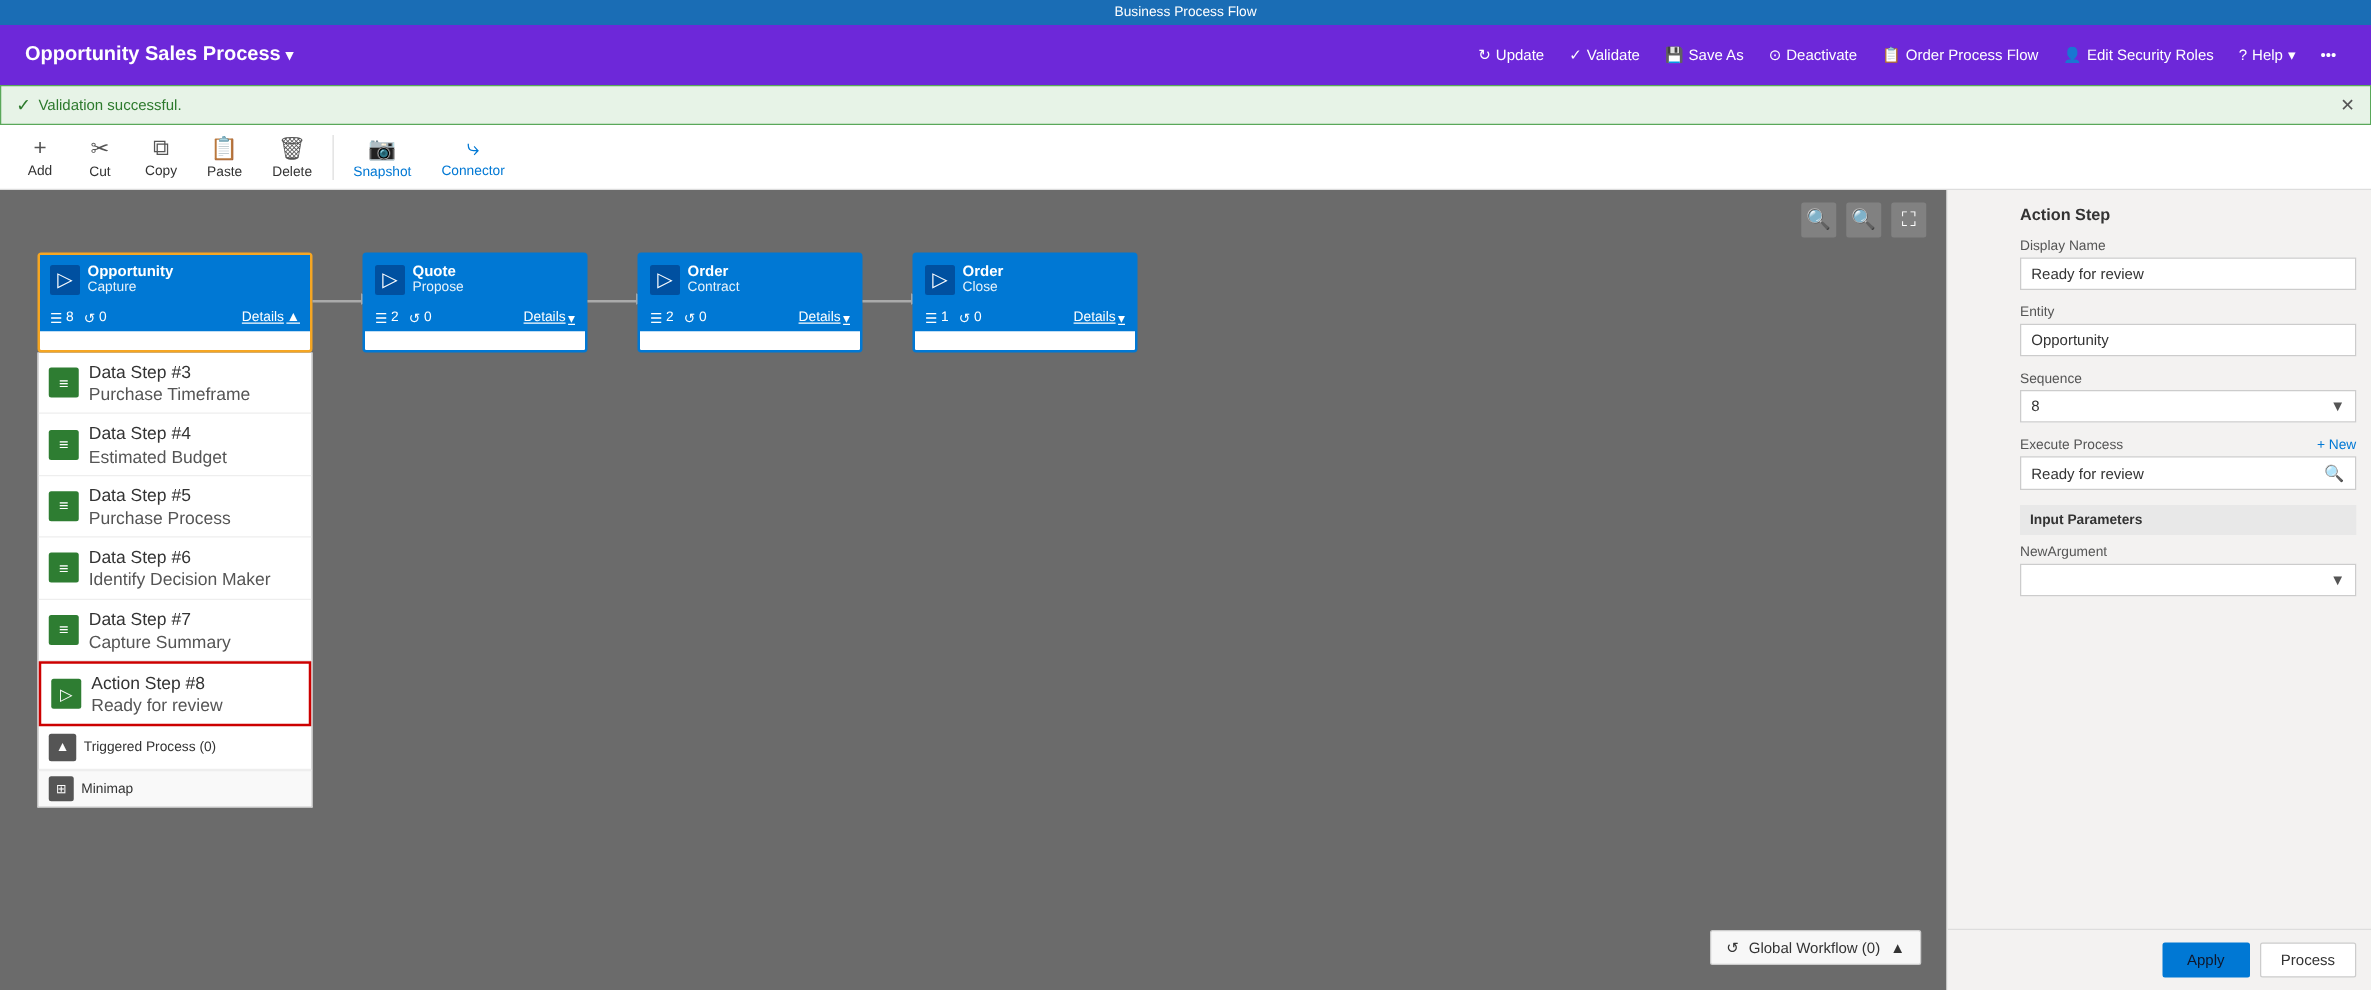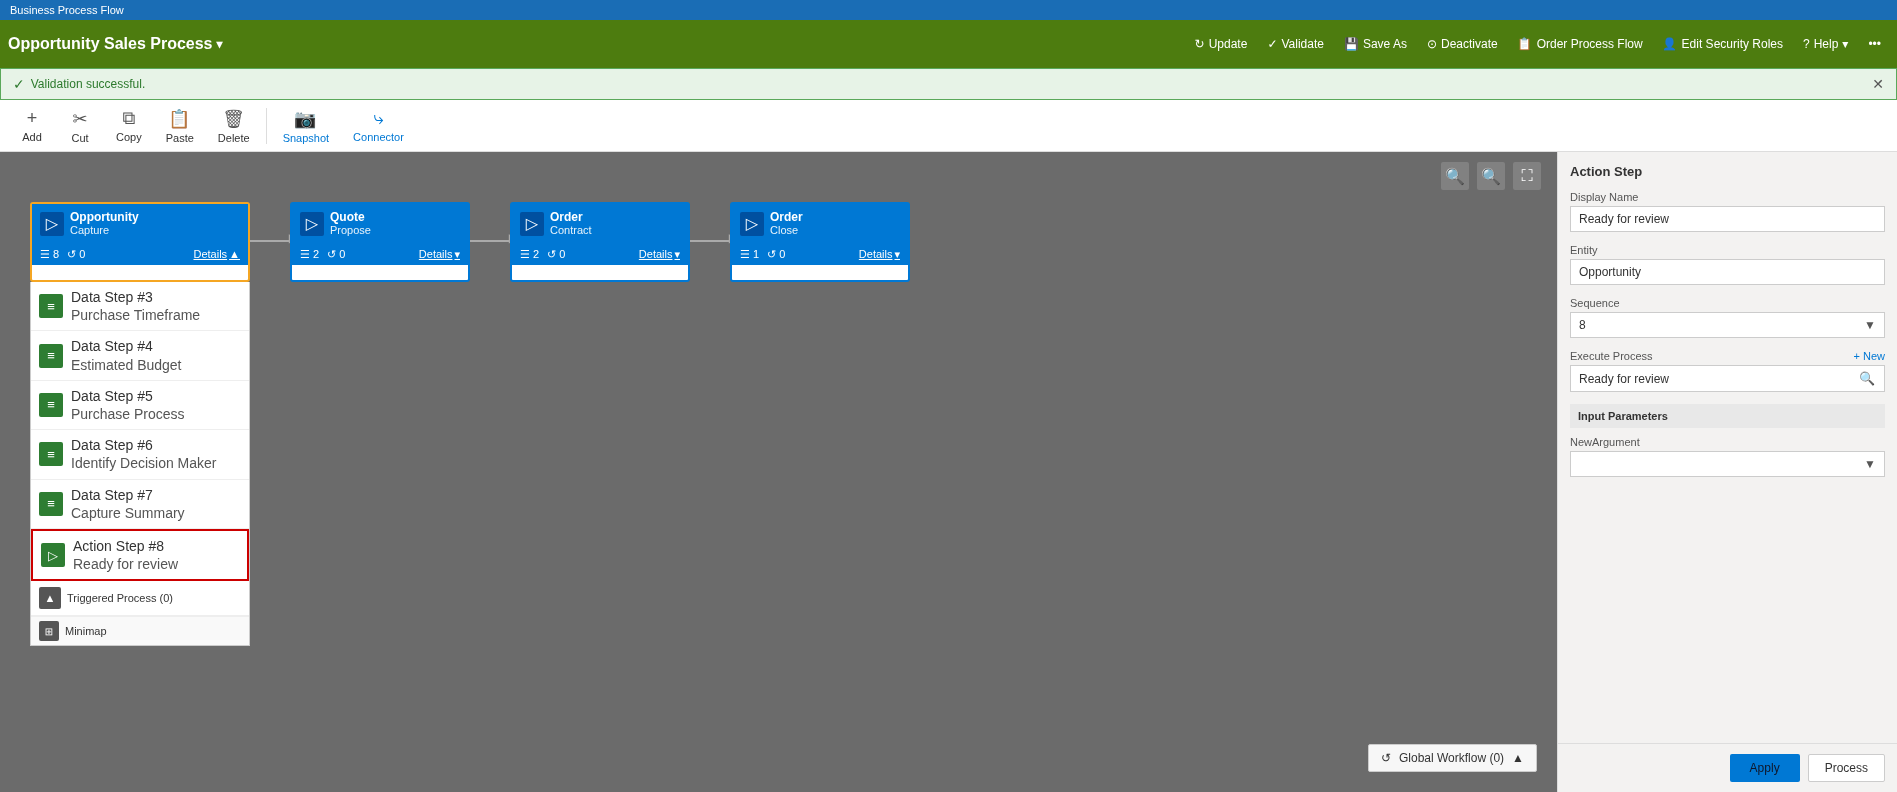--- a/index.html
+++ b/index.html
@@ -7,31 +7,32 @@
 
     
     #top-bar {
       background: #1a6db5;
       color: white;
       font-size: 11px;
       padding: 2px 10px;
       height: 20px;
       display: flex;
       align-items: center;
+      justify-content: center;
     }
 
     
     #header {
-      background: #4d7c0f;
+      background: #6d28d9;
       color: white;
       height: 48px;
       display: flex;
       align-items: center;
       justify-content: space-between;
-      padding: 0 8px;
+      padding: 0 20px;
     }
     #header-left {
       display: flex;
       align-items: center;
       font-size: 16px;
       font-weight: 600;
     }
     #header-left .chevron {
       font-size: 12px;
       margin-left: 4px;
@@ -365,20 +366,21 @@
       color: #0078d4;
       font-weight: 600;
       border-bottom: 2px solid #0078d4;
     }
 
     
     #panel-content {
       padding: 12px;
       flex: 1;
       overflow-y: auto;
+      margin-left: 46px;
     }
     .panel-section-title {
       font-size: 13px;
       font-weight: 600;
       color: #333;
       margin-bottom: 12px;
     }
     .field-group {
       margin-bottom: 12px;
     }

